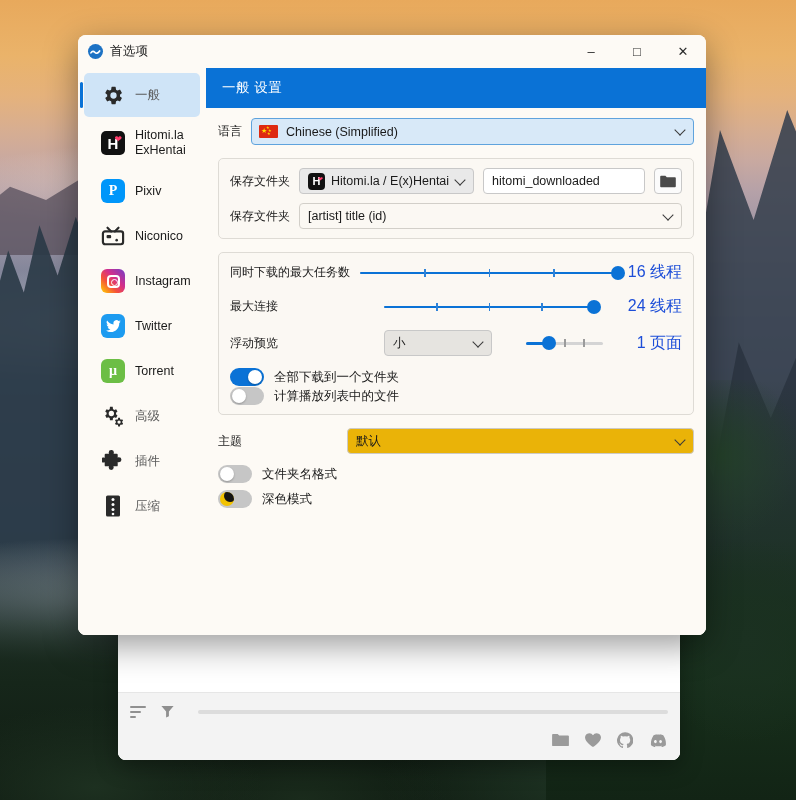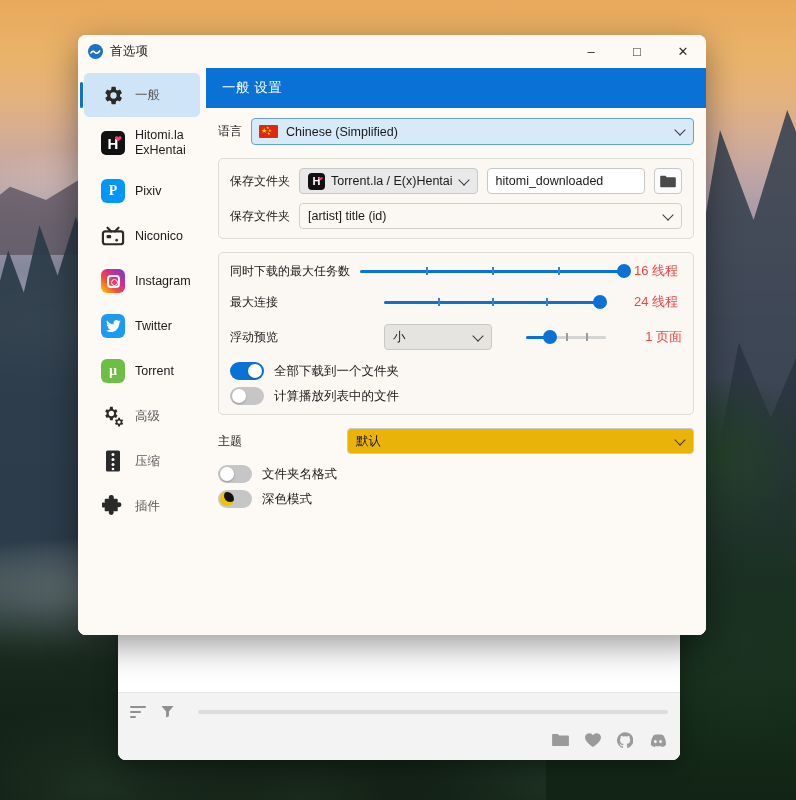--- a/index.html
+++ b/index.html
@@ -318,21 +318,21 @@
   .slider .tick {
     position:absolute; top:4px; width:1.5px; height:8px; background:#9b9b9b;
   }
   .slider .tick.on { background:#2f83d8; }
   .slider .thumb {
     position:absolute; top:1px; width:14px; height:14px;
     background:#0a72d6; border-radius:50%;
     transform:translateX(-7px);
     cursor:pointer;
   }
-  .sval { font-size:13px; color:#ef4444; white-space:nowrap; flex:0 0 auto; min-width:48px; }
+  .sval { font-size:16px; color:#1d4ed8; white-space:nowrap; flex:0 0 auto; min-width:48px; }
   .sval b { font-weight:normal; }
 
   
   .toggle-row { display:flex; align-items:center; gap:10px; margin-top:12px; }
   .toggle {
     width:34px; height:18px; border-radius:9px;
     background:#c6c6c6; position:relative; flex:0 0 34px; cursor:pointer;
   }
   .toggle.on { background:#0a72d6; }
   .toggle .knob {
@@ -505,38 +505,38 @@
             <svg width="24" height="22" viewBox="0 0 26 24" fill="#2a2a2a">
               <path d="M16.3 10.2a6 6 0 000-1.7l1.6-1.3-1.5-2.6-1.9.8a6 6 0 00-1.5-.9L12.7 2H9.7l-.3 2.5c-.5.2-1 .5-1.5.9l-1.9-.8-1.5 2.6 1.6 1.3a6 6 0 000 1.7l-1.6 1.3 1.5 2.6 1.9-.8c.5.4 1 .7 1.5.9l.3 2.5h3l.3-2.5c.5-.2 1-.5 1.5-.9l1.9.8 1.5-2.6zm-5.1 2a2.9 2.9 0 112.9-2.9 2.9 2.9 0 01-2.9 2.9z"></path>
               <path d="M23 19.2a4 4 0 000-1.1l1-.8-1-1.7-1.2.5a4 4 0 00-1-.6l-.2-1.6h-2l-.2 1.6a4 4 0 00-1 .6l-1.2-.5-1 1.7 1 .8a4 4 0 000 1.1l-1 .8 1 1.7 1.2-.5c.3.2.6.4 1 .6l.2 1.6h2l.2-1.6c.4-.2.7-.4 1-.6l1.2.5 1-1.7zm-3.4 1.2a1.8 1.8 0 111.8-1.8 1.8 1.8 0 01-1.8 1.8z"></path>
             </svg>
           </span>
           <span class="nav-label dim">高级</span>
         </div>
 
         <div class="nav-item">
           <span class="nav-icon">
+            <svg width="23" height="22" viewBox="0 0 24 23" fill="#2a2a2a">
+              <path d="M9.6 0a2.6 2.6 0 00-2.6 2.6c0 .5.1.9.4 1.3H3.8a1 1 0 00-1 1v3.4c-.4-.3-.8-.4-1.3-.4a2.6 2.6 0 000 5.2c.5 0 .9-.1 1.3-.4v3.4a1 1 0 001 1h3.6c-.3.4-.4.8-.4 1.3a2.6 2.6 0 105.2 0c0-.5-.1-.9-.4-1.3h3.6a1 1 0 001-1v-3.6c.4.3.8.4 1.3.4a2.6 2.6 0 000-5.2c-.5 0-.9.1-1.3.4V4.9a1 1 0 00-1-1h-3.4c.3-.4.4-.8.4-1.3A2.6 2.6 0 009.6 0z"></path>
+            </svg>
+          </span>
+          <span class="nav-label dim">插件</span>
+        </div>
+
+        <div class="nav-item">
+          <span class="nav-icon">
             <svg width="16" height="22" viewBox="0 0 16 22">
               <rect x="1" y="0.5" width="14" height="21" rx="1.6" fill="#2a2a2a"></rect>
               <circle cx="8" cy="4.5" r="1.5" fill="#fff"></circle>
               <circle cx="8" cy="9.5" r="1.5" fill="#fff"></circle>
               <circle cx="8" cy="14.5" r="1.5" fill="#fff"></circle>
               <circle cx="8" cy="19" r="1.3" fill="#fff"></circle>
             </svg>
           </span>
           <span class="nav-label dim">压缩</span>
-        </div>
-
-        <div class="nav-item">
-          <span class="nav-icon">
-            <svg width="23" height="22" viewBox="0 0 24 23" fill="#2a2a2a">
-              <path d="M9.6 0a2.6 2.6 0 00-2.6 2.6c0 .5.1.9.4 1.3H3.8a1 1 0 00-1 1v3.4c-.4-.3-.8-.4-1.3-.4a2.6 2.6 0 000 5.2c.5 0 .9-.1 1.3-.4v3.4a1 1 0 001 1h3.6c-.3.4-.4.8-.4 1.3a2.6 2.6 0 105.2 0c0-.5-.1-.9-.4-1.3h3.6a1 1 0 001-1v-3.6c.4.3.8.4 1.3.4a2.6 2.6 0 000-5.2c-.5 0-.9.1-1.3.4V4.9a1 1 0 00-1-1h-3.4c.3-.4.4-.8.4-1.3A2.6 2.6 0 009.6 0z"></path>
-            </svg>
-          </span>
-          <span class="nav-label dim">插件</span>
         </div>
       </div>
 
       <div id="content">
 
         <div id="content-header">一般 设置</div>
 
         <div id="content-body">
 
           <div class="row-lang">
@@ -555,21 +555,21 @@
           <div class="group">
             <div class="row">
               <span class="lbl">保存文件夹</span>
               <div class="select save-src">
                 <span class="nav-icon" style="width:17px;height:17px;flex:0 0 17px;margin-right:6px">
                   <span class="tile hitomi" style="width:17px;height:17px;border-radius:4px">
                     <span class="h" style="font-size:11px">H</span>
                       <span class="heart" style="font-size:6px;right:2px;top:2px">❤</span>
                   </span>
                 </span>
-                <span>Torrent.la / E(x)Hentai</span>
+                <span>Hitomi.la / E(x)Hentai</span>
               </div>
               <input class="textinput" value="hitomi_downloaded" style="">
               <span class="iconbtn">
                 <svg width="16" height="13" viewBox="0 0 18 15">
                     <path d="M0 2a1 1 0 011-1h5l1.6 1.6H17a1 1 0 011 1V13a1 1 0 01-1 1H1a1 1 0 01-1-1z" fill="#4a4a4a"></path>
                   </svg>
               </span>
             </div>
             <div class="row">
               <span class="lbl">保存文件夹</span>
@@ -631,21 +631,21 @@
               </span>
             </div>
 
             <div class="toggle-row">
               <span class="toggle on">
                 <span class="knob"></span>
               </span>
               <span class="toggle-label">全部下载到一个文件夹</span>
             </div>
 
-            <div class="toggle-row" style="margin-top:7px">
+            <div class="toggle-row" style="margin-top:1px">
               <span class="toggle">
                 <span class="knob"></span>
               </span>
               <span class="toggle-label">计算播放列表中的文件</span>
             </div>
           </div>
 
           <div class="row-theme">
             <span class="lbl">主题</span>
             <div class="select theme">

